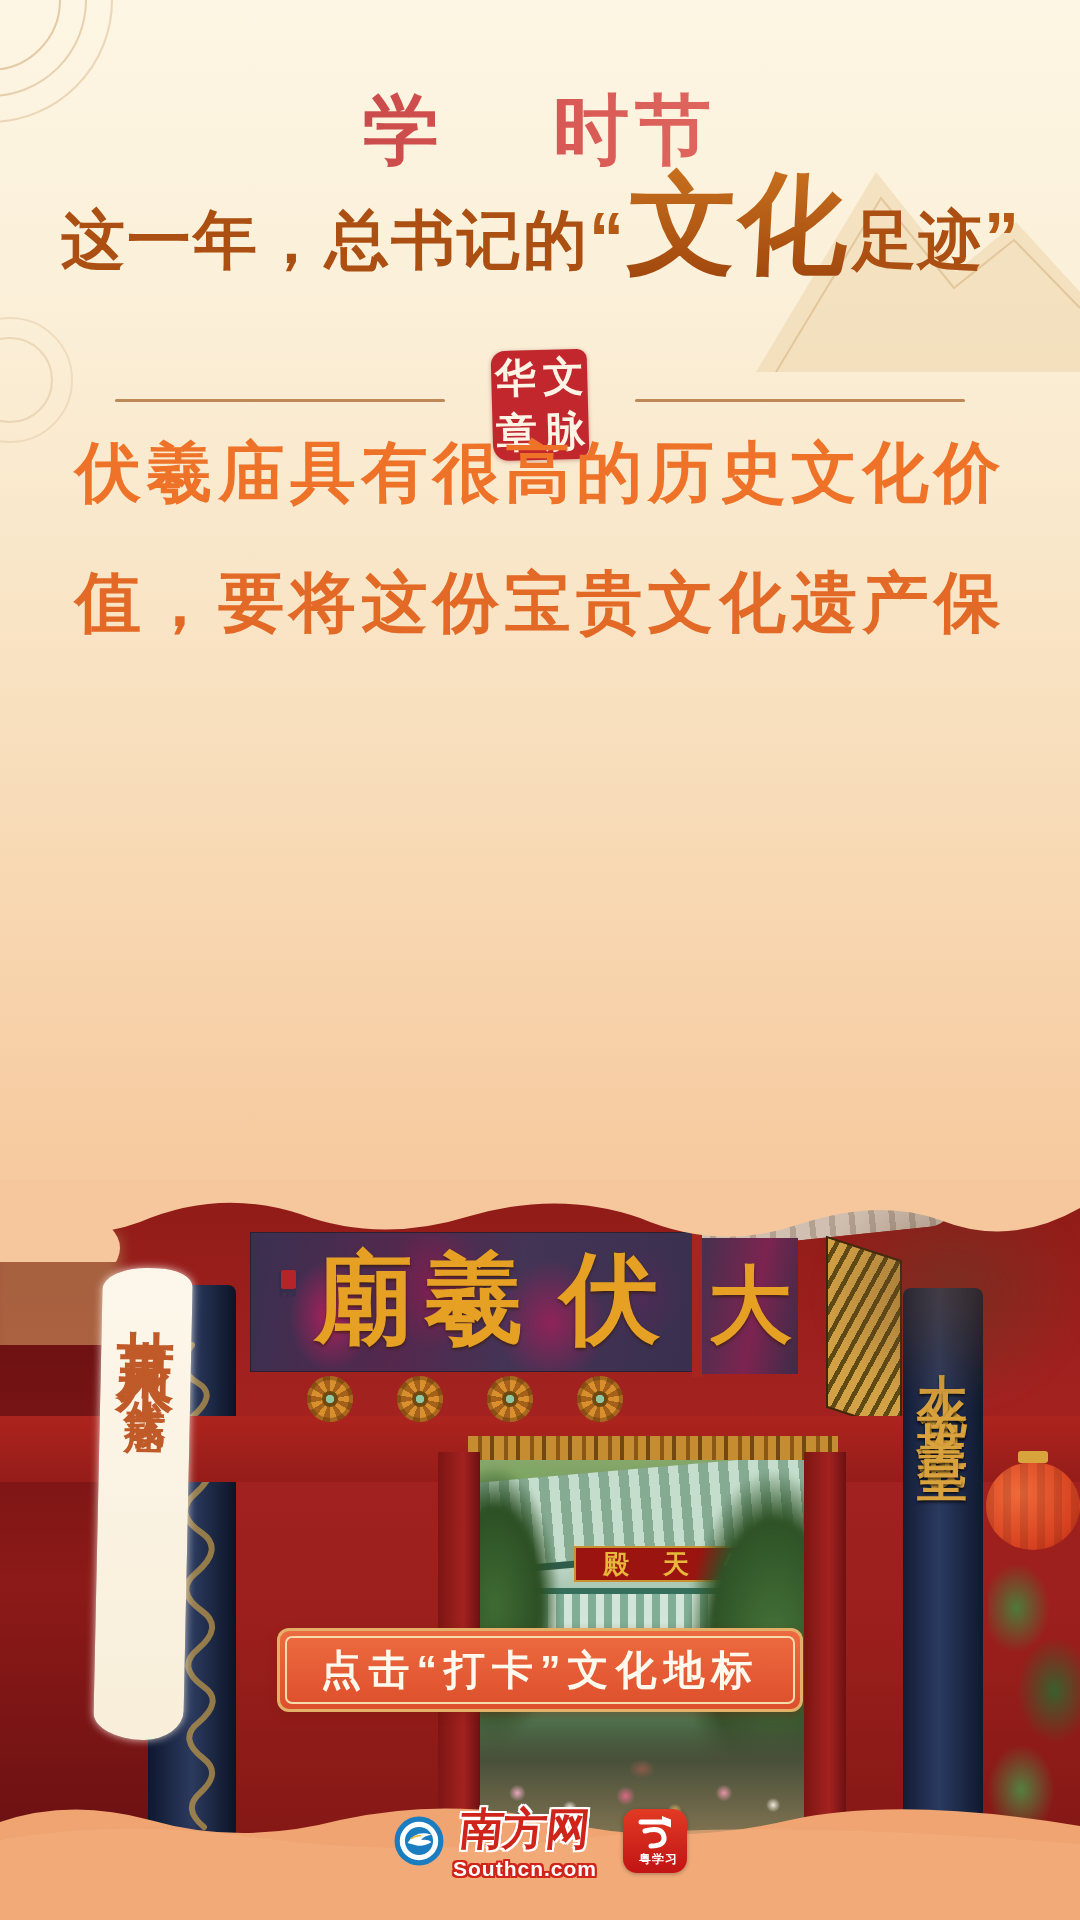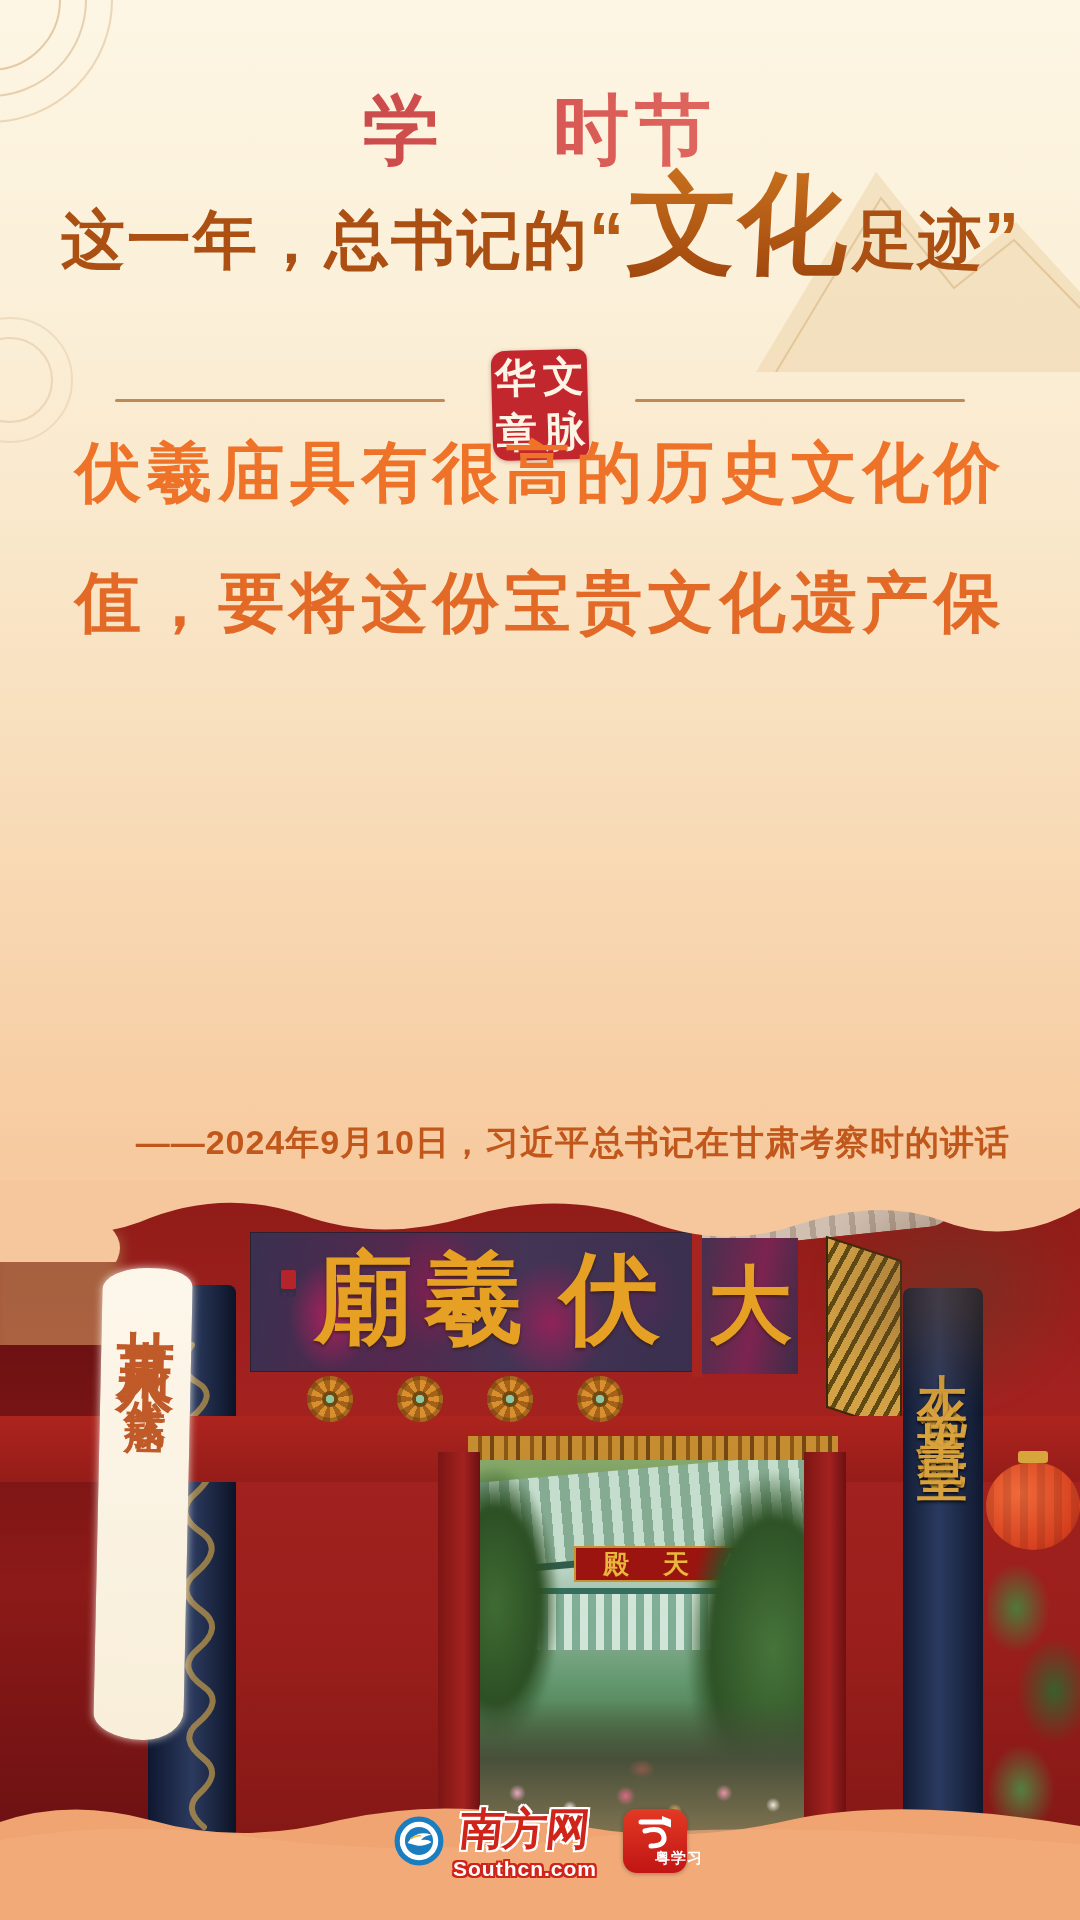--- a/index.html
+++ b/index.html
@@ -156,21 +156,21 @@
   .footer{position:absolute;left:0;width:100%;top:1800px;display:flex;justify-content:center;align-items:center;gap:26px;z-index:30;}
   .southcn{display:flex;align-items:center;gap:8px;}
   .southcn-txt{display:flex;flex-direction:column;align-items:center;}
   .southcn-name{font-size:44px;font-weight:900;color:#d0241a;letter-spacing:-1px;transform:skewX(-6deg);
     text-shadow:2px 0 #fff,-2px 0 #fff,0 2px #fff,0 -2px #fff,2px 2px #fff,-2px -2px #fff,2px -2px #fff,-2px 2px #fff;}
   .southcn-domain{font-size:21px;font-weight:900;color:#fff;letter-spacing:1px;margin-top:-2px;
     text-shadow:2px 0 #d0241a,-2px 0 #d0241a,0 2px #d0241a,0 -2px #d0241a,2px 2px #d0241a,-2px -2px #d0241a,2px -2px #d0241a,-2px 2px #d0241a;}
   .yuexuexi{position:relative;width:64px;height:64px;border-radius:14px;
     background:linear-gradient(180deg,#e23a24,#c11414);box-shadow:0 1px 4px rgba(0,0,0,.3);
     display:flex;flex-direction:column;align-items:center;justify-content:flex-start;}
-  .yx-name{position:absolute;bottom:5px;width:100%;text-align:right;font-size:15px;font-weight:700;color:#fff;letter-spacing:1px;margin-left:32px;}
+  .yx-name{position:absolute;bottom:5px;width:100%;text-align:left;font-size:12px;font-weight:700;color:#fff;letter-spacing:1px;margin-left:32px;}
 </style>
 </head>
 <body>
 
 <div class="stage">
 
   <svg class="decor" style="left:-40px;top:-30px" width="260" height="260">
     <circle cx="30" cy="30" r="70" fill="none" stroke="#d9b88c" stroke-width="2" opacity=".7"></circle>
     <circle cx="30" cy="30" r="96" fill="none" stroke="#d9b88c" stroke-width="2" opacity=".6"></circle>
     <circle cx="30" cy="30" r="122" fill="none" stroke="#d9b88c" stroke-width="2" opacity=".5"></circle>
@@ -198,21 +198,20 @@
     <span>华</span>
     <span>文</span>
     <span>章</span>
     <span>脉</span>
   </div>
 
   <div class="quote">
     <div class="ql">伏羲庙具有很高的历史文化价</div>
     <div class="ql">值，要将这份宝贵文化遗产保</div>
   </div>
-  <div class="attribution">——2024年9月10日，习近平总书记在甘肃考察时的讲话</div>
 
   <div class="photo">
     <div class="wall"></div>
     <div class="patch-khaki"></div>
     <div class="wall-left"></div>
     <div class="eave"></div>
     <div class="col-left">
       <svg class="calli" width="76" height="560">
         <path d="M38 20 q-18 24 6 38 q20 12 -6 34 q-22 18 8 36 q24 14 -4 40 q-24 20 6 40 q22 16 -6 40 q-22 18 6 38 q22 16 -4 38 q-22 18 6 38 q20 14 -6 36 q-20 16 6 36 q18 14 -4 34 q-18 16 4 34" fill="none" stroke="#caa04a" stroke-width="6" stroke-linecap="round" opacity=".85"></path>
       </svg>
@@ -261,20 +260,25 @@
       <path d="M0 0 H1080 V30 Q1010 70 940 42 Q880 20 800 46 Q720 74 640 40 Q560 12 470 38 Q380 66 300 36 Q220 10 140 44 Q70 70 0 34 Z" fill="#f6c79c"></path>
       <ellipse cx="-10" cy="70" rx="130" ry="55" fill="#f6c79c"></ellipse>
     </svg>
     <div class="label-strip">
       <div class="label-text">
         <span class="loc-main">甘肃天水</span><span class="loc-sep">·</span><span class="loc-sub">伏羲庙</span>
       </div>
     </div>
   </div>
 
+  <div class="cta">
+    <div class="cta-inner">
+      <span>点击“打卡”文化地标</span>
+    </div>
+  </div>
 
   <svg class="wash" viewBox="0 0 1080 132" preserveAspectRatio="none">
     <path d="M0 132 V34 Q70 10 150 32 Q240 58 340 32 Q450 8 560 34 Q670 60 790 32 Q900 8 1080 38 V132 Z" fill="#efa471"></path>
     <path d="M0 132 V52 Q120 30 260 50 Q420 70 580 50 Q760 30 1080 56 V132 Z" fill="#f2ad7c" opacity=".7"></path>
   </svg>
 
   <div class="footer">
     <div class="southcn">
       <svg width="52" height="52" viewBox="0 0 50 50">
         <circle cx="25" cy="25" r="21" fill="#ffffff" stroke="#1a7dc0" stroke-width="5"></circle>

